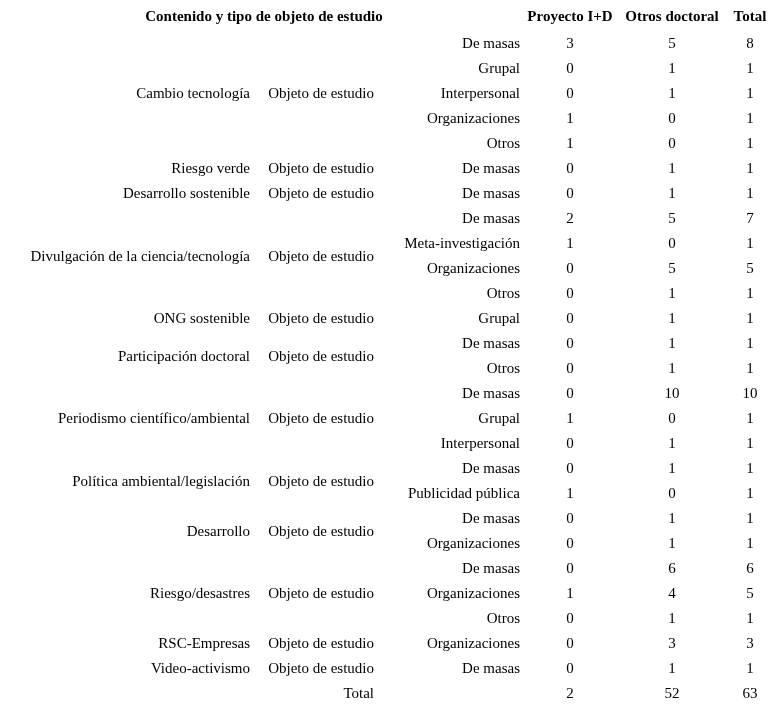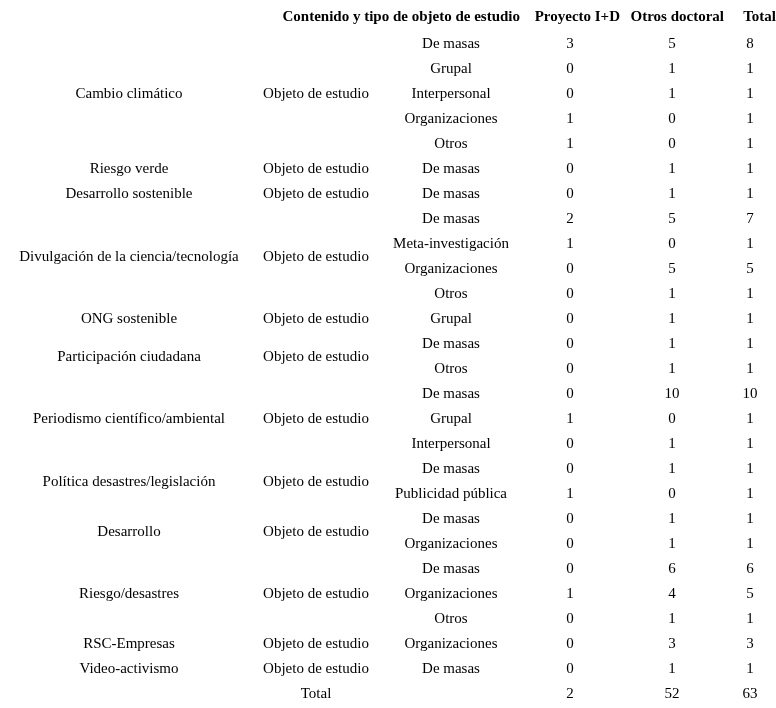--- a/index.html
+++ b/index.html
@@ -18,34 +18,34 @@
   }
   col.c1 { width: 250px; }
   col.c2 { width: 124px; }
   col.c3 { width: 146px; }
   col.c4 { width: 100px; }
   col.c5 { width: 104px; }
   col.c6 { width: 52px; }
   thead th {
     height: 29px;
     font-weight: bold;
-    text-align: right;
+    text-align: center;
     vertical-align: middle;
     padding: 0;
     white-space: nowrap;
   }
-  thead th.left { text-align: right; padding-left: 8px; }
+  thead th.left { text-align: center; padding-left: 8px; }
   td {
     height: 25px;
     padding: 0;
     vertical-align: middle;
     white-space: nowrap;
     font-weight: normal;
   }
-  td.cat, td.obj, td.typ { text-align: center; padding-left: 8px; }
+  td.cat, td.obj, td.typ { text-align: right; padding-left: 8px; }
   td.num { text-align: center; }
 </style>
 </head>
 <body>
 
 <table>
   <colgroup>
     <col class="c1">
       <col class="c2">
       <col class="c3">
@@ -56,21 +56,21 @@
   <thead>
     <tr>
       <th class="left" colspan="3">Contenido y tipo de objeto de estudio</th>
       <th>Proyecto I+D</th>
       <th>Otros doctoral</th>
       <th>Total</th>
     </tr>
   </thead>
   <tbody>
       <tr>
-        <td class="cat" rowspan="5">Cambio climático</td>
+        <td class="cat" rowspan="5">Cambio tecnología</td>
         <td class="obj" rowspan="5">Objeto de estudio</td>
         <td class="typ">De masas</td>
         <td class="num">3</td>
         <td class="num">5</td>
         <td class="num">8</td>
       </tr>
       <tr>
         <td class="typ">Grupal</td>
         <td class="num">0</td>
         <td class="num">1</td>
@@ -138,21 +138,21 @@
       </tr>
       <tr>
         <td class="cat" rowspan="1">ONG sostenible</td>
         <td class="obj" rowspan="1">Objeto de estudio</td>
         <td class="typ">Grupal</td>
         <td class="num">0</td>
         <td class="num">1</td>
         <td class="num">1</td>
       </tr>
       <tr>
-        <td class="cat" rowspan="2">Participación ciudadana</td>
+        <td class="cat" rowspan="2">Participación doctoral</td>
         <td class="obj" rowspan="2">Objeto de estudio</td>
         <td class="typ">De masas</td>
         <td class="num">0</td>
         <td class="num">1</td>
         <td class="num">1</td>
       </tr>
       <tr>
         <td class="typ">Otros</td>
         <td class="num">0</td>
         <td class="num">1</td>
@@ -172,21 +172,21 @@
         <td class="num">0</td>
         <td class="num">1</td>
       </tr>
       <tr>
         <td class="typ">Interpersonal</td>
         <td class="num">0</td>
         <td class="num">1</td>
         <td class="num">1</td>
       </tr>
       <tr>
-        <td class="cat" rowspan="2">Política desastres/legislación</td>
+        <td class="cat" rowspan="2">Política ambiental/legislación</td>
         <td class="obj" rowspan="2">Objeto de estudio</td>
         <td class="typ">De masas</td>
         <td class="num">0</td>
         <td class="num">1</td>
         <td class="num">1</td>
       </tr>
       <tr>
         <td class="typ">Publicidad pública</td>
         <td class="num">1</td>
         <td class="num">0</td>

